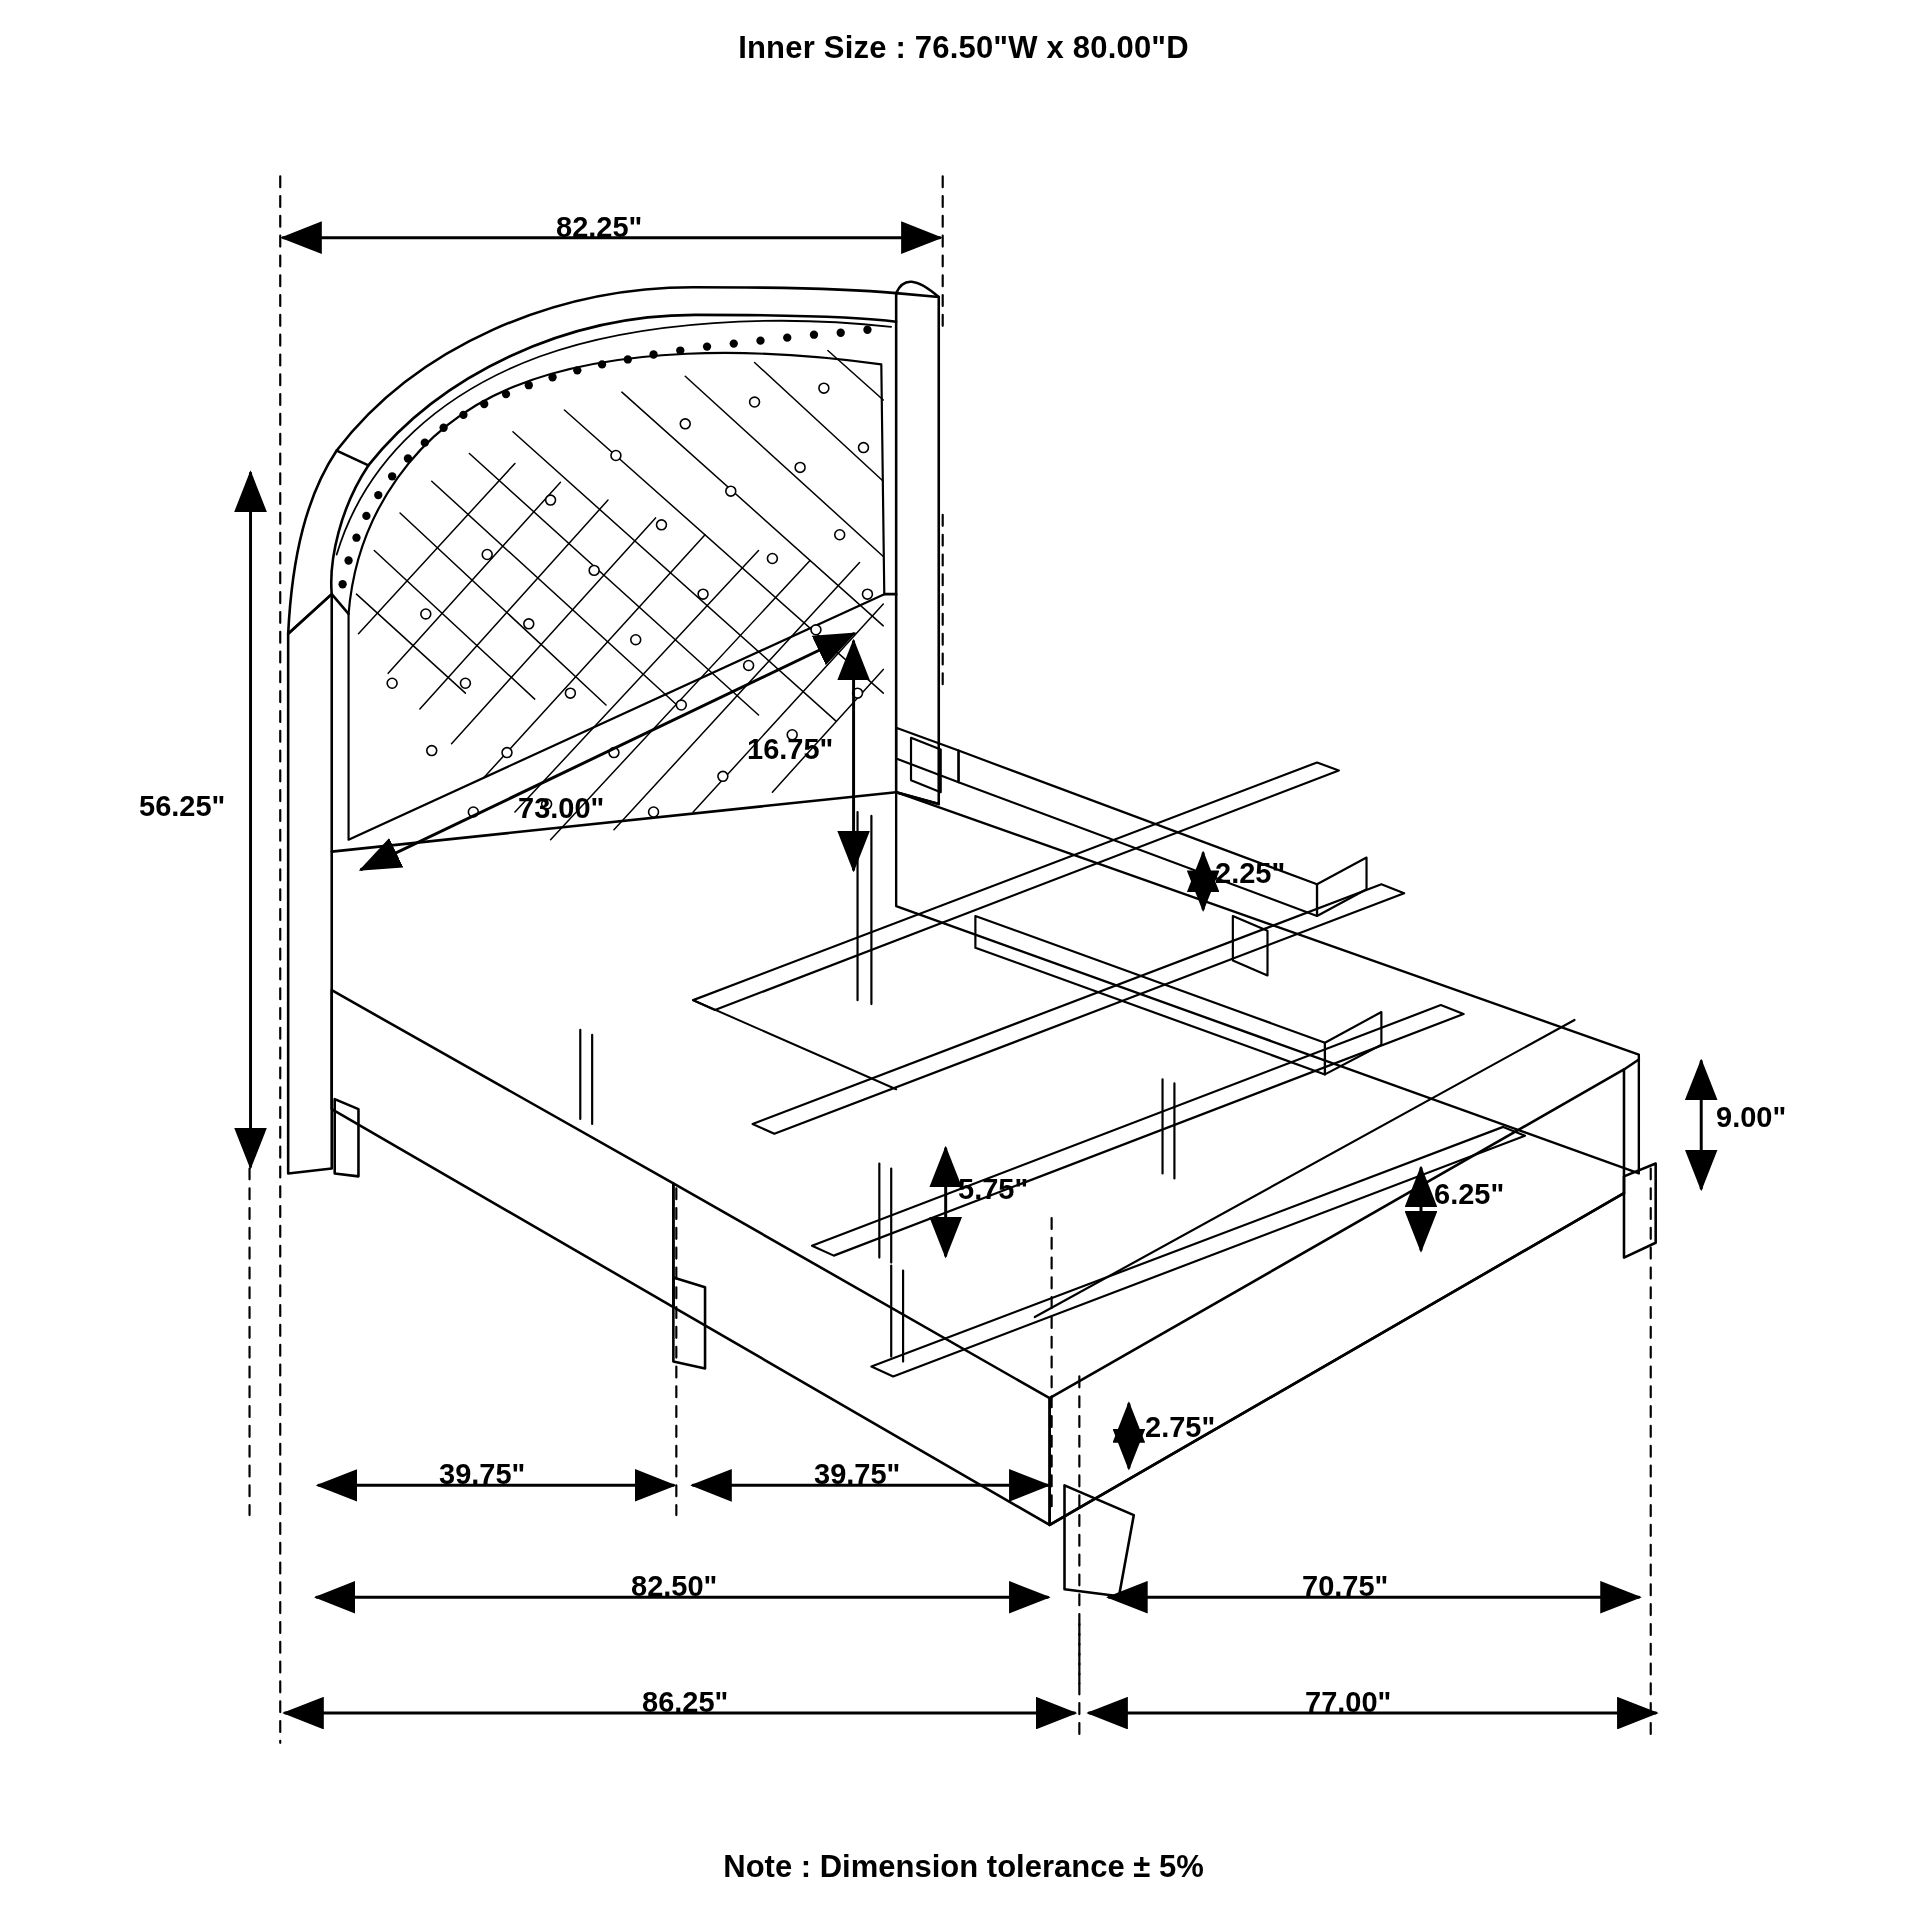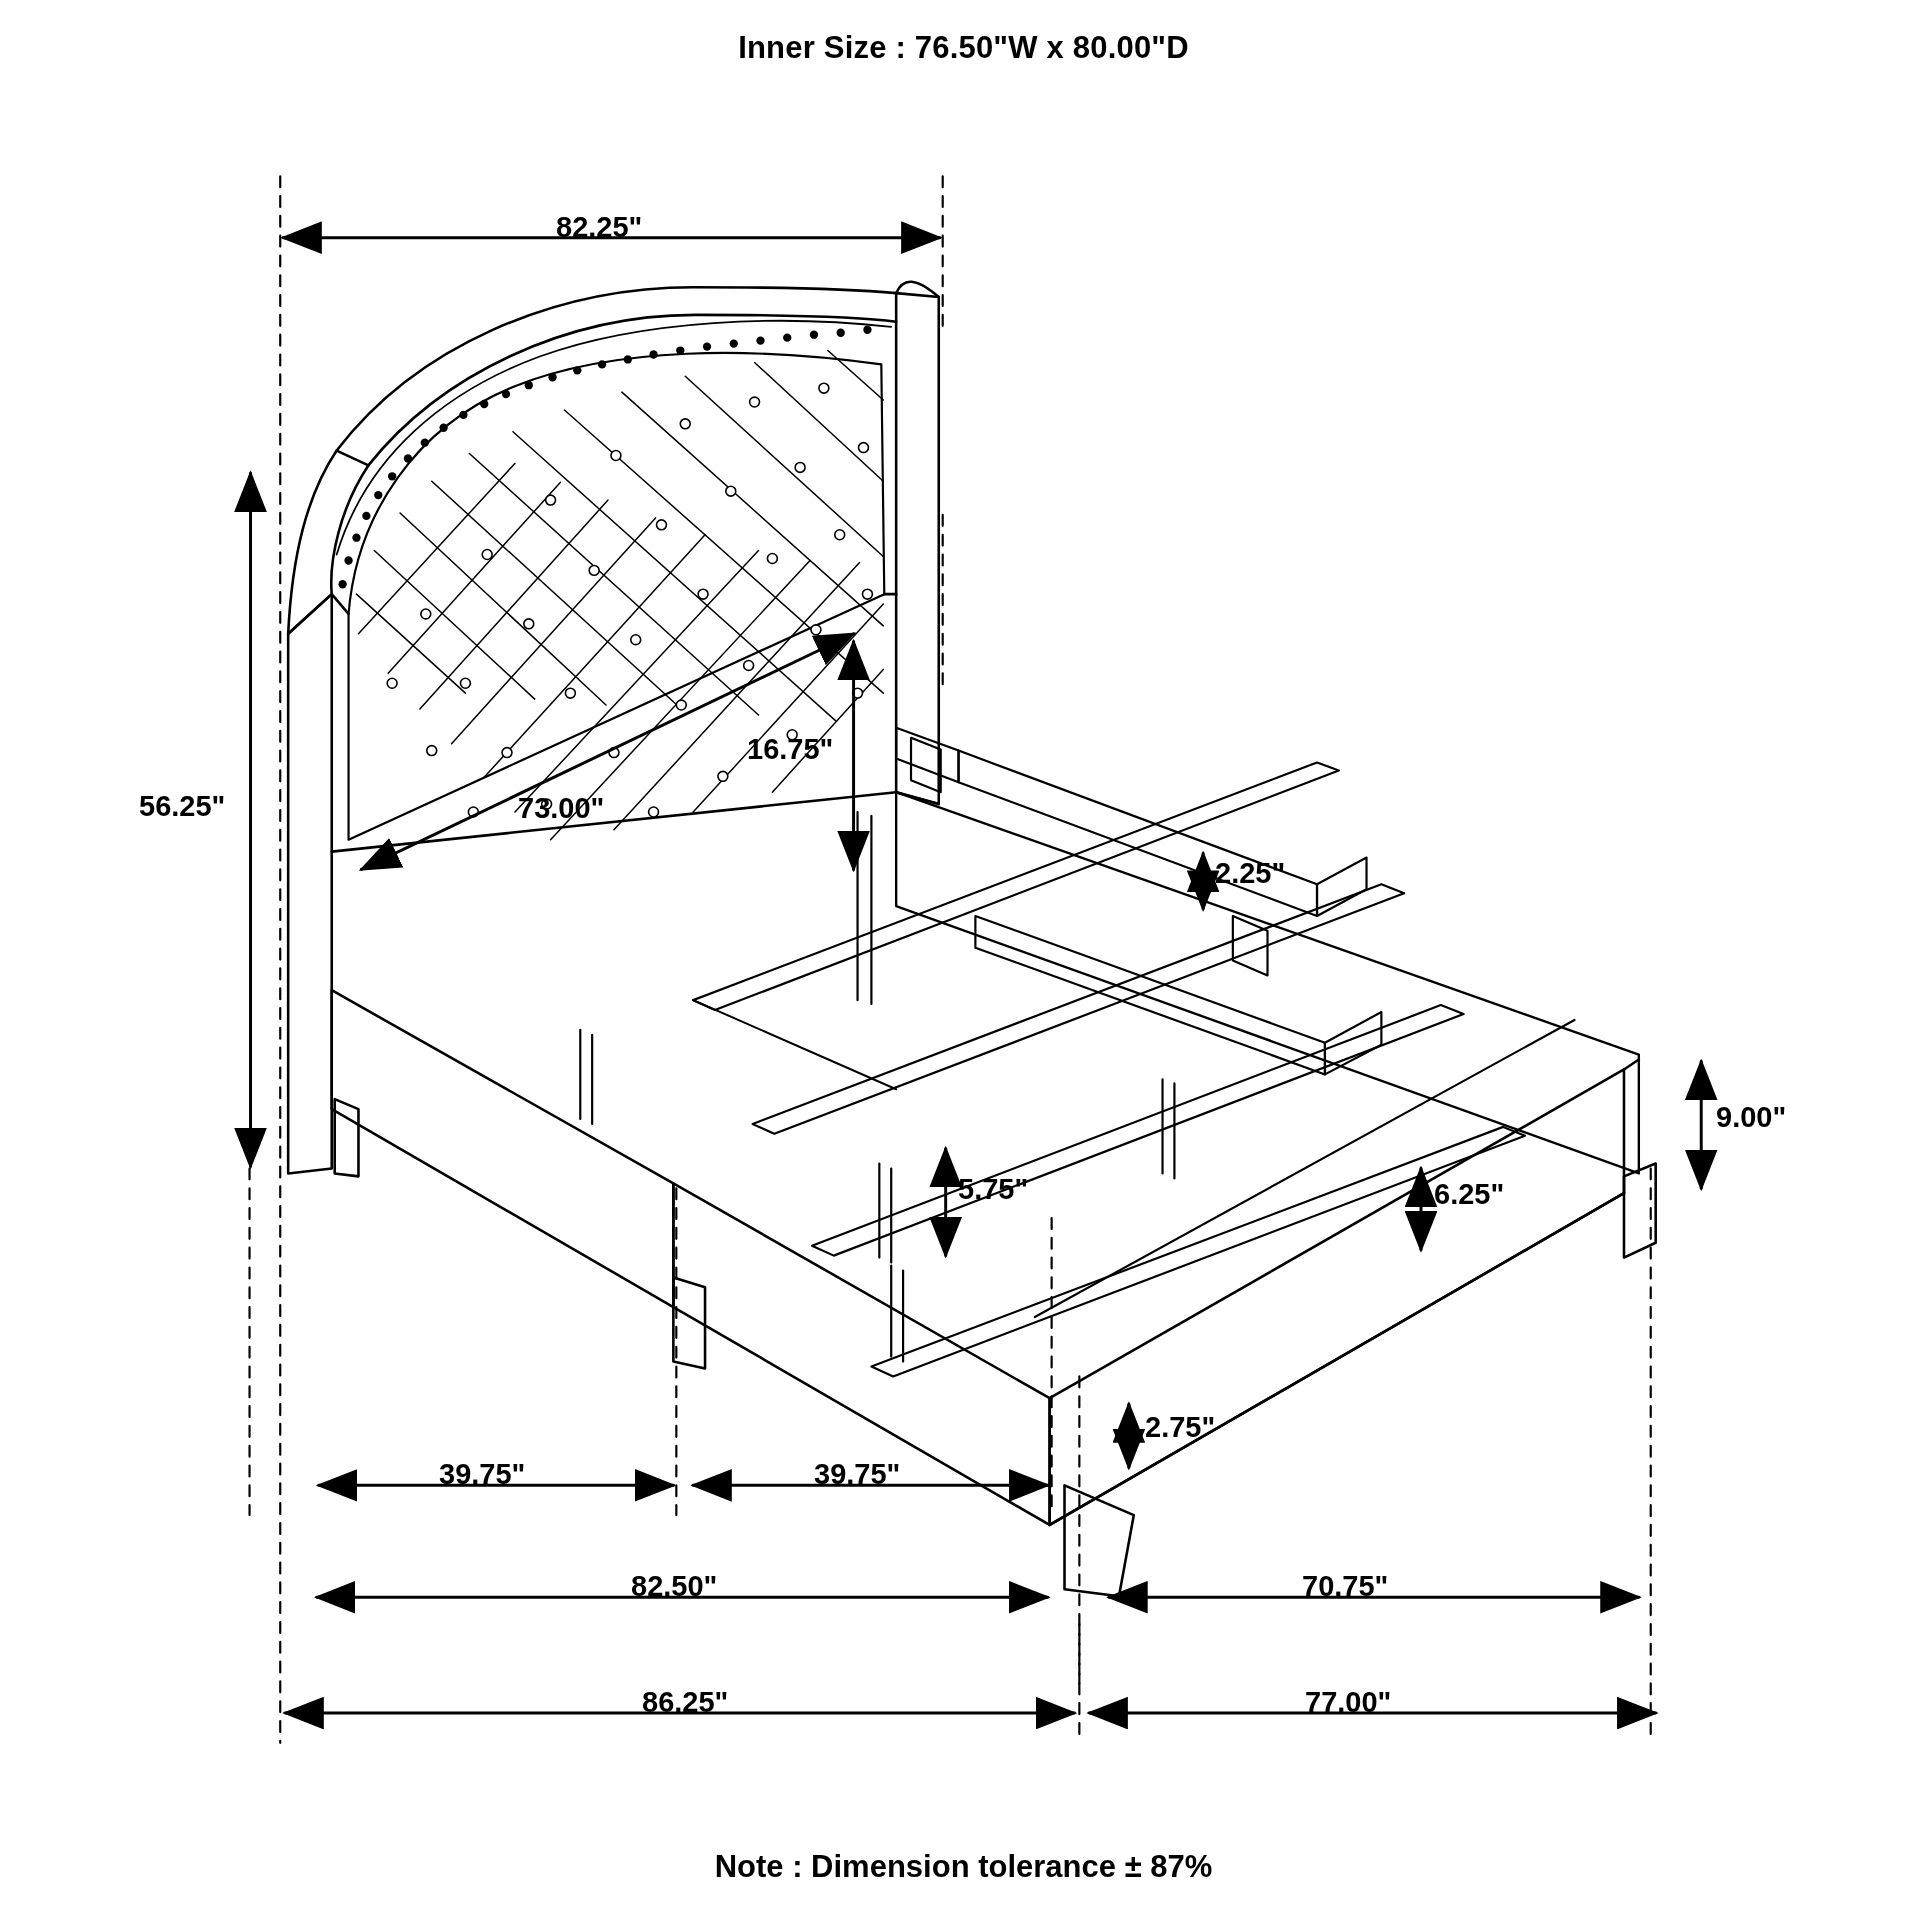--- a/index.html
+++ b/index.html
@@ -299,15 +299,15 @@
   <div class="dimlabel" style="left:814px; top:1458px;">39.75"</div>
 
   <div class="dimlabel" style="left:631px; top:1570px;">82.50"</div>
 
   <div class="dimlabel" style="left:1302px; top:1570px;">70.75"</div>
 
   <div class="dimlabel" style="left:642px; top:1686px;">86.25"</div>
 
   <div class="dimlabel" style="left:1305px; top:1686px;">77.00"</div>
 
-  <div class="note">Note : Dimension tolerance ± 87%</div>
+  <div class="note">Note : Dimension tolerance ± 5%</div>
 </div>
 
 
 </body></html>

